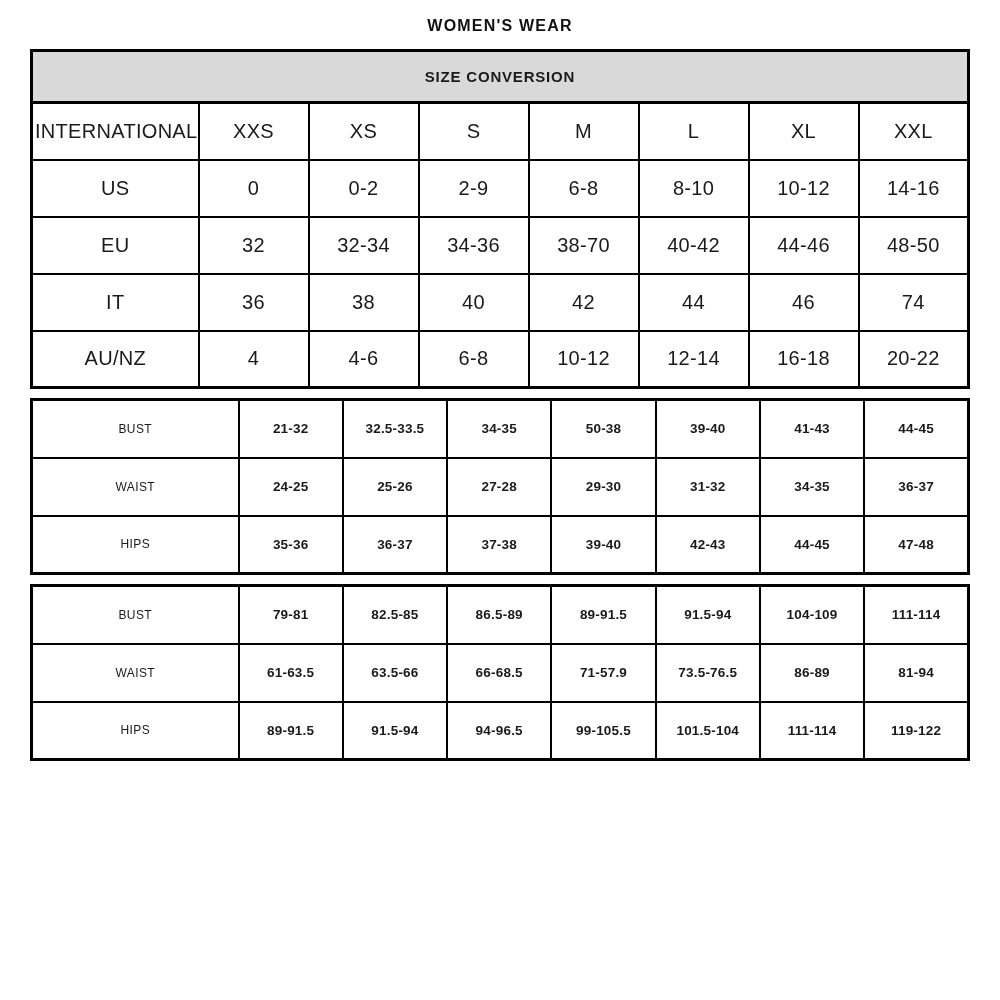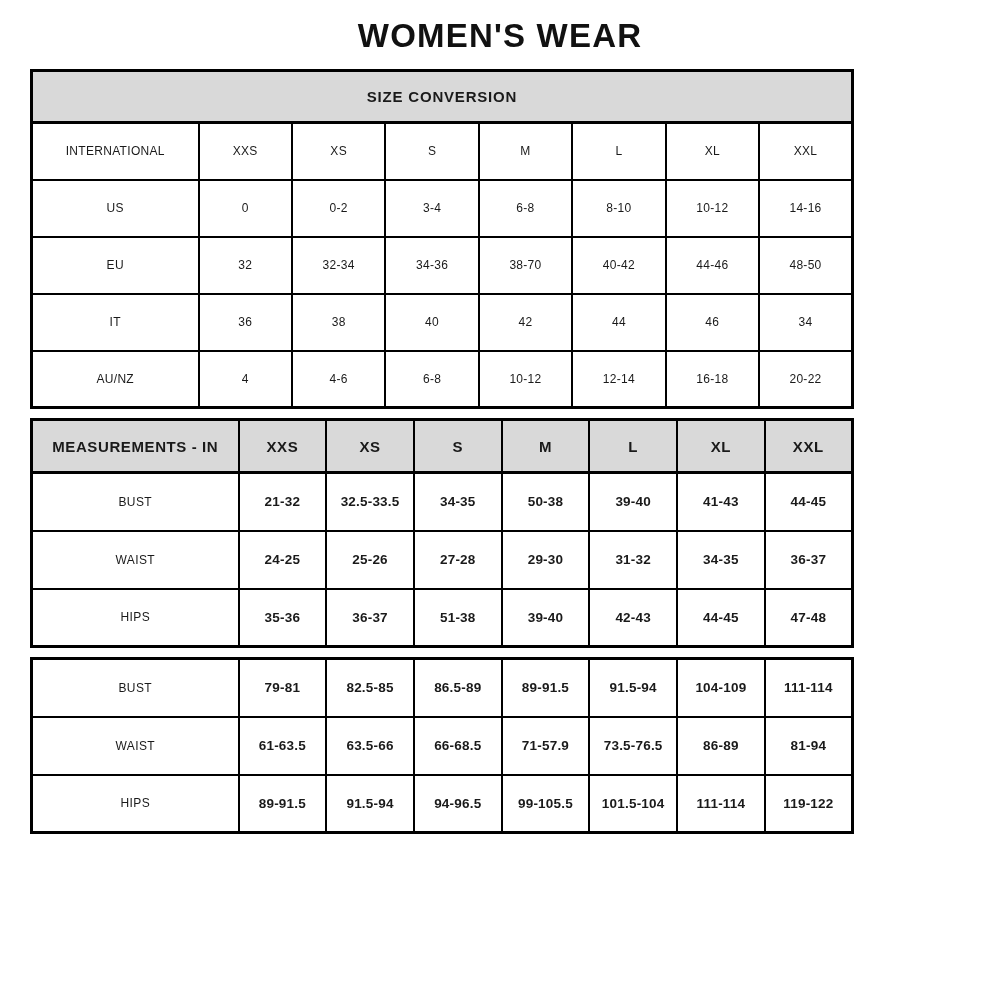--- a/index.html
+++ b/index.html
@@ -7,29 +7,29 @@
   body {
     font-family: "Liberation Sans", sans-serif;
     color: #1a1a1a;
     height: 1000px;
     overflow: hidden;
   }
   .page { padding: 15px 30px 0 30px; }
 
   h1.page-title {
     text-align: center;
-    font-size: 33px;
+    font-size: 16px;
     font-weight: 700;
     letter-spacing: 1.2px;
     margin: 2px 0 14px 0;
     color: #111111;
   }
 
   table {
-    width: 824px;
+    width: 940px;
     border-collapse: collapse;
     table-layout: fixed;
     border: 3px solid #000000;
     margin-bottom: 9px;
   }
   th, td {
     border: 2px solid #000000;
     text-align: center;
     vertical-align: middle;
     color: #1a1a1a;
@@ -42,21 +42,21 @@
   .conv .title-cell {
     background: #d9d9d9;
     font-size: 15px;
     font-weight: 700;
     letter-spacing: 0.8px;
     border-bottom: 3px solid #000000;
   }
   .conv tr.data-row { height: 57px; }
   .conv tr.data-row th,
   .conv tr.data-row td {
-    font-size: 12px;
+    font-size: 20px;
     font-weight: 400;
     letter-spacing: 0.3px;
   }
 
   
   .meas col.c-label { width: 207px; }
   .meas .header-row { height: 53px; }
   .meas .header-row th {
     background: #d9d9d9;
     font-size: 15px;
@@ -105,21 +105,21 @@
           <td>S</td>
           <td>M</td>
           <td>L</td>
           <td>XL</td>
           <td>XXL</td>
         </tr>
         <tr class="data-row">
           <th class="row-label">US</th>
           <td>0</td>
           <td>0-2</td>
-          <td>3-4</td>
+          <td>2-9</td>
           <td>6-8</td>
           <td>8-10</td>
           <td>10-12</td>
           <td>14-16</td>
         </tr>
         <tr class="data-row">
           <th class="row-label">EU</th>
           <td>32</td>
           <td>32-34</td>
           <td>34-36</td>
@@ -129,21 +129,21 @@
           <td>48-50</td>
         </tr>
         <tr class="data-row">
           <th class="row-label">IT</th>
           <td>36</td>
           <td>38</td>
           <td>40</td>
           <td>42</td>
           <td>44</td>
           <td>46</td>
-          <td>34</td>
+          <td>74</td>
         </tr>
         <tr class="data-row">
           <th class="row-label">AU/NZ</th>
           <td>4</td>
           <td>4-6</td>
           <td>6-8</td>
           <td>10-12</td>
           <td>12-14</td>
           <td>16-18</td>
           <td>20-22</td>
@@ -156,30 +156,20 @@
       <col class="c-label">
         <col>
         <col>
         <col>
         <col>
         <col>
         <col>
         <col>
     </colgroup>
     <tbody>
-        <tr class="header-row">
-          <th>MEASUREMENTS - IN</th>
-          <th>XXS</th>
-          <th>XS</th>
-          <th>S</th>
-          <th>M</th>
-          <th>L</th>
-          <th>XL</th>
-          <th>XXL</th>
-        </tr>
         <tr class="data-row">
           <th class="row-label">BUST</th>
           <td>21-32</td>
           <td>32.5-33.5</td>
           <td>34-35</td>
           <td>50-38</td>
           <td>39-40</td>
           <td>41-43</td>
           <td>44-45</td>
         </tr>
@@ -190,21 +180,21 @@
           <td>27-28</td>
           <td>29-30</td>
           <td>31-32</td>
           <td>34-35</td>
           <td>36-37</td>
         </tr>
         <tr class="data-row">
           <th class="row-label">HIPS</th>
           <td>35-36</td>
           <td>36-37</td>
-          <td>51-38</td>
+          <td>37-38</td>
           <td>39-40</td>
           <td>42-43</td>
           <td>44-45</td>
           <td>47-48</td>
         </tr>
       </tbody>
   </table>
 
   <table class="meas">
     <colgroup>

